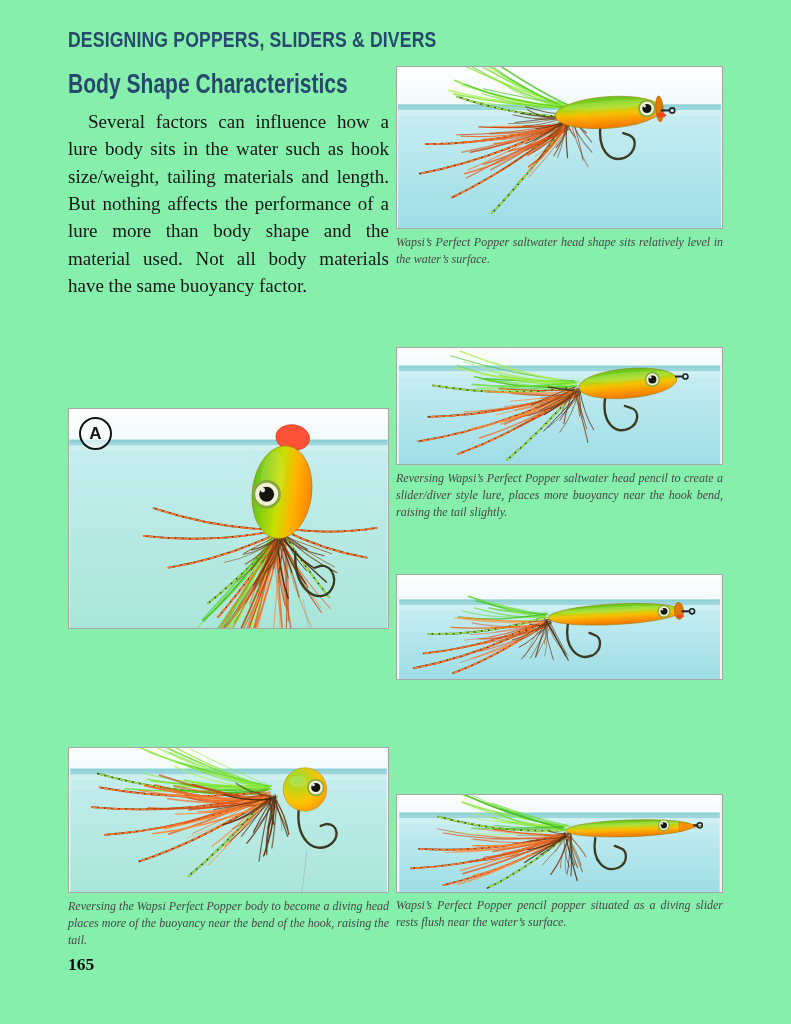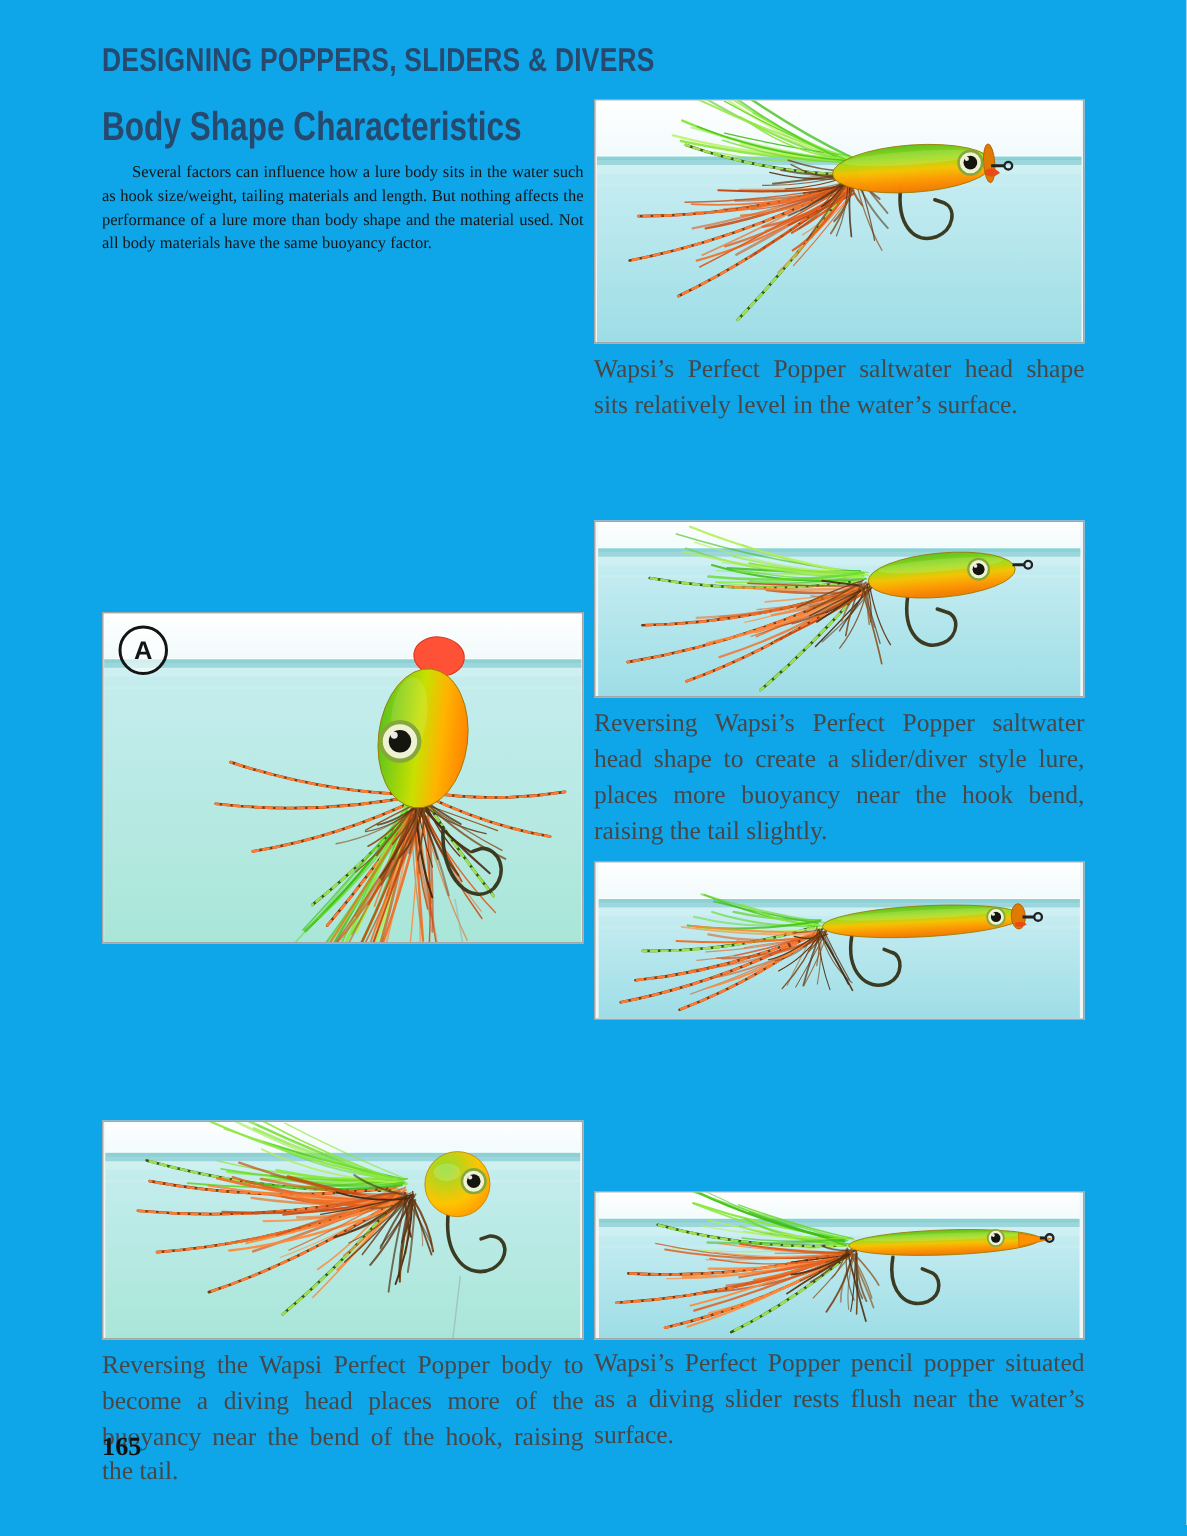--- a/index.html
+++ b/index.html
@@ -1,29 +1,29 @@
 <!DOCTYPE html>
 <html><head>
 <meta charset="utf-8">
 <style>
   html,body{margin:0;padding:0;background:#ffffff;}
-  .page{position:relative;width:791px;height:1024px;background:#0ea5e9;overflow:hidden;
+  .page{position:relative;width:791px;height:1024px;background:#86efac;overflow:hidden;
         font-family:"Liberation Serif",serif;color:#141414;}
   .kicker{position:absolute;left:68px;top:27px;font-family:"Liberation Sans",sans-serif;
         font-weight:bold;font-size:22px;color:#27496d;white-space:nowrap;
         transform:scaleX(.80);transform-origin:left top;letter-spacing:.2px;}
   .title{position:absolute;left:68px;top:69px;font-family:"Liberation Sans",sans-serif;
         font-weight:bold;font-size:27px;color:#27496d;white-space:nowrap;
         transform:scaleX(.78);transform-origin:left top;}
-  .bodytext{position:absolute;left:68px;top:108px;width:321px;font-size:11px;
+  .bodytext{position:absolute;left:68px;top:108px;width:321px;font-size:19px;
         line-height:1.44;text-align:justify;color:#161616;}
   .bodytext p{margin:0;text-indent:20px;}
   .photo{position:absolute;border:1px solid #a6a6a6;box-sizing:border-box;background:#eef8f9;}
   .photo svg{display:block;width:100%;height:100%;}
-  .caption{position:absolute;font-size:17px;line-height:1.42;color:#474747;text-align:justify;}
+  .caption{position:absolute;font-size:12px;line-height:1.42;color:#474747;text-align:justify;font-style:italic;}
   .pagenum{position:absolute;left:68px;top:954px;font-size:17.5px;font-weight:bold;color:#101010;}
   .badge{position:absolute;left:10px;top:8px;width:29px;height:29px;border:2.5px solid #141414;
         border-radius:50%;display:flex;align-items:center;justify-content:center;
         font-family:"Liberation Sans",sans-serif;font-weight:bold;font-size:17px;color:#141414;
         background:rgba(255,255,255,.6);z-index:3;}
   .defs{position:absolute;width:0;height:0;overflow:hidden;}
 </style>
 </head>
 <body>
 
@@ -496,21 +496,21 @@
           <ellipse cx="233" cy="36" rx="50" ry="15" fill="url(#g-body)" stroke="#9a7a00" stroke-width="0.6" opacity="0.98"></ellipse>
           <ellipse cx="233" cy="29.25" rx="42.5" ry="4.2" fill="#ffffff" opacity="0.14"></ellipse>
         </g>
         <circle cx="258" cy="32" r="7" fill="#eef2d2" stroke="#86a83a" stroke-width="1.54"></circle>
         <circle cx="258" cy="32" r="4.06" fill="#151510"></circle>
         <circle cx="255.9" cy="29.759999999999998" r="1.26" fill="#ffffff" opacity="0.9"></circle>
         <line x1="281" y1="29" x2="289" y2="29" stroke="#222" stroke-width="2"></line>
         <circle cx="291.6" cy="29" r="2.6" fill="none" stroke="#222" stroke-width="1.6"></circle>
       </svg>
   </div>
-  <div class="caption" style="left:396px;top:470px;width:327px;">Reversing Wapsi’s Perfect Popper saltwater head shape to create a slider/diver style lure, places more buoyancy near the hook bend, raising the tail slightly.</div>
+  <div class="caption" style="left:396px;top:470px;width:327px;">Reversing Wapsi’s Perfect Popper saltwater head pencil to create a slider/diver style lure, places more buoyancy near the hook bend, raising the tail slightly.</div>
 
   <div class="photo" style="left:396px;top:574px;width:327px;height:106px;">
     <svg id="ph-r3" viewBox="0 0 327 106">
         <rect x="0" y="0" width="327" height="27" fill="url(#g-sky)"></rect>
         <rect x="0" y="27" width="327" height="79" fill="url(#g-sea)"></rect>
         <rect x="0" y="24" width="327" height="1" fill="#ffffff" opacity="0.85"></rect>
         <rect x="0" y="24.8" width="327" height="2.4" fill="#8ad2d6"></rect>
         <rect x="0" y="27" width="327" height="3.5" fill="#6fc0c6" opacity="0.5"></rect>
         <rect x="0" y="30.5" width="327" height="6" fill="#ffffff" opacity="0.16"></rect>
         <rect x="0" y="43" width="327" height="2" fill="#ffffff" opacity="0.1"></rect>

